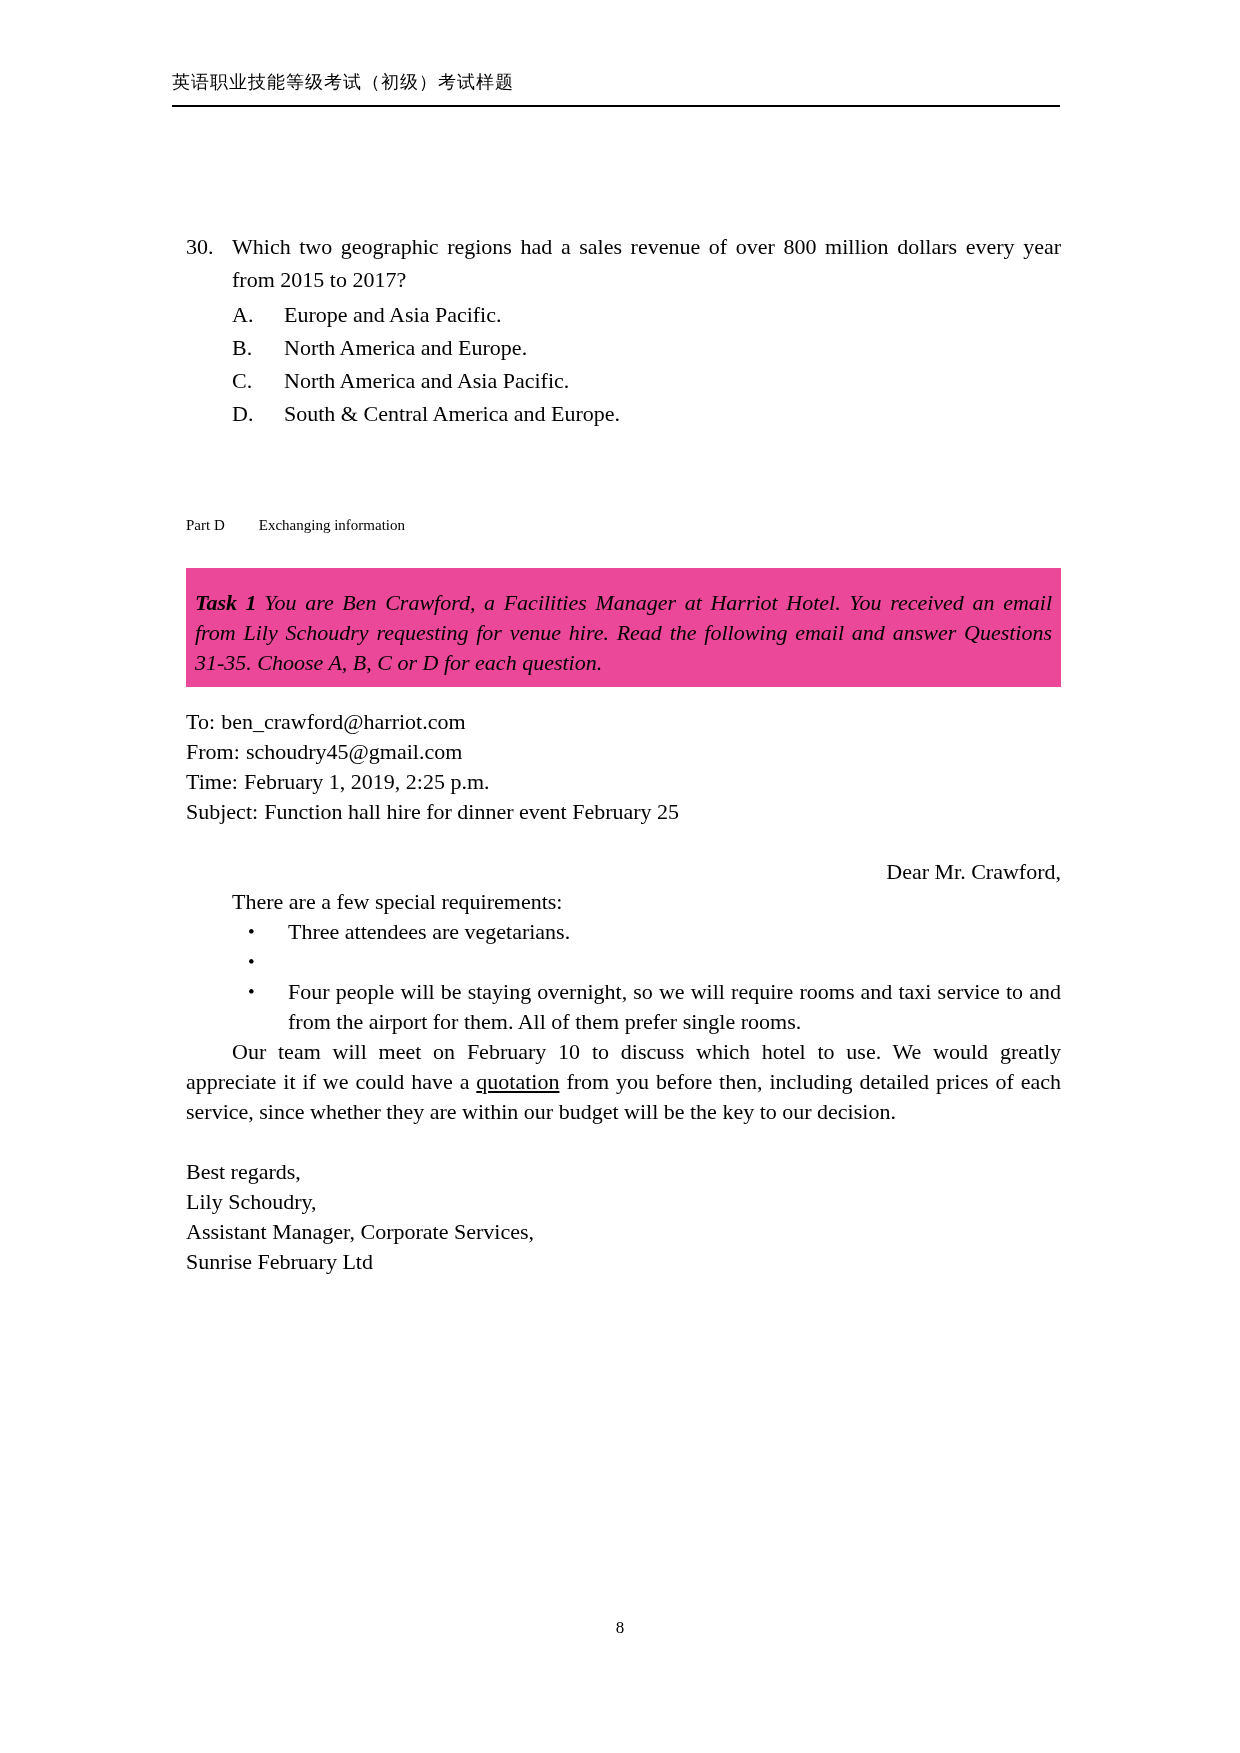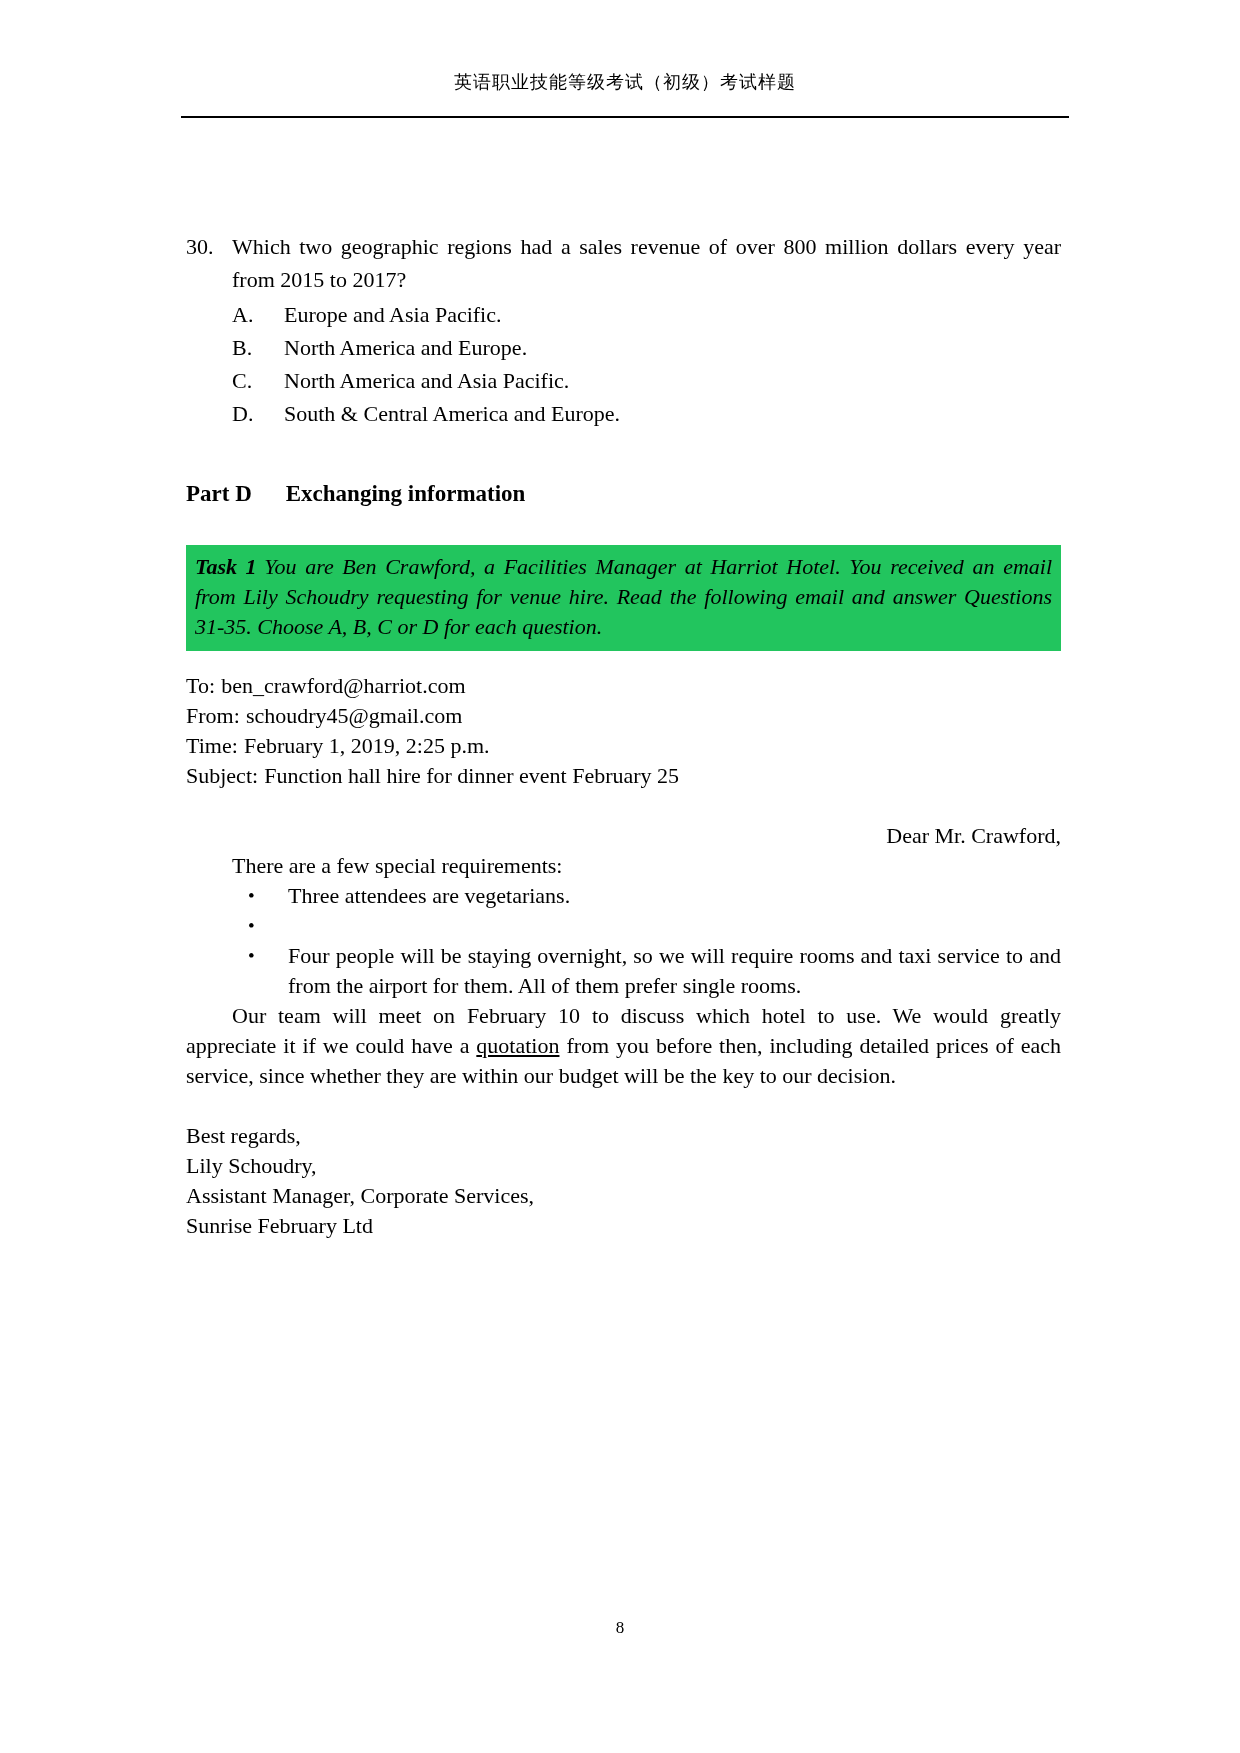--- a/index.html
+++ b/index.html
@@ -11,26 +11,25 @@
     width: 1240px;
     height: 1753px;
     background: #ffffff;
     overflow: hidden;
   }
 
   
   .header {
     position: absolute;
     top: 0;
-    left: 181px;
+    left: 172px;
     width: 888px;
     padding-top: 70px;
-    padding-bottom: 22px;
+    padding-bottom: 11px;
     border-bottom: 2.5px solid #000000;
-    text-align: center;
   }
   .header-title {
     font-size: 18px;
     line-height: 24px;
     letter-spacing: 1px;
   }
 
   
   .content {
     position: absolute;
@@ -49,32 +48,32 @@
     line-height: 33px;
   }
   .q-num { position: absolute; left: 0; top: 0; }
   .options { margin-top: 2px; }
   .opt { display: flex; padding-left: 46px; line-height: 33px; }
   .opt-letter { flex: none; width: 52px; }
   .opt-text { flex: 1; }
 
   
   .part-heading {
-    margin-top: 49px;
-    font-weight: bold;
-    font-size: 23px;
+    margin-top: 80px;
+    font-weight: normal;
+    font-size: 15px;
     line-height: 30px;
   }
   .part-label { margin-right: 34px; }
 
   
   .task-box {
-    margin-top: 36px;
-    background: #22c55e;
-    padding: 7px 9px 9px 9px;
+    margin-top: 28px;
+    background: #ec4899;
+    padding: 20px 9px 9px 9px;
     font-style: italic;
     line-height: 30px;
     text-align: justify;
   }
   .task-label { font-weight: bold; font-style: italic; margin-right: 0.35em; }
 
   
   .email { margin-top: 20px; line-height: 30px; }
   .email-h { line-height: 30px; }
   .email-h .h-label { margin-right: 0.28em; }

